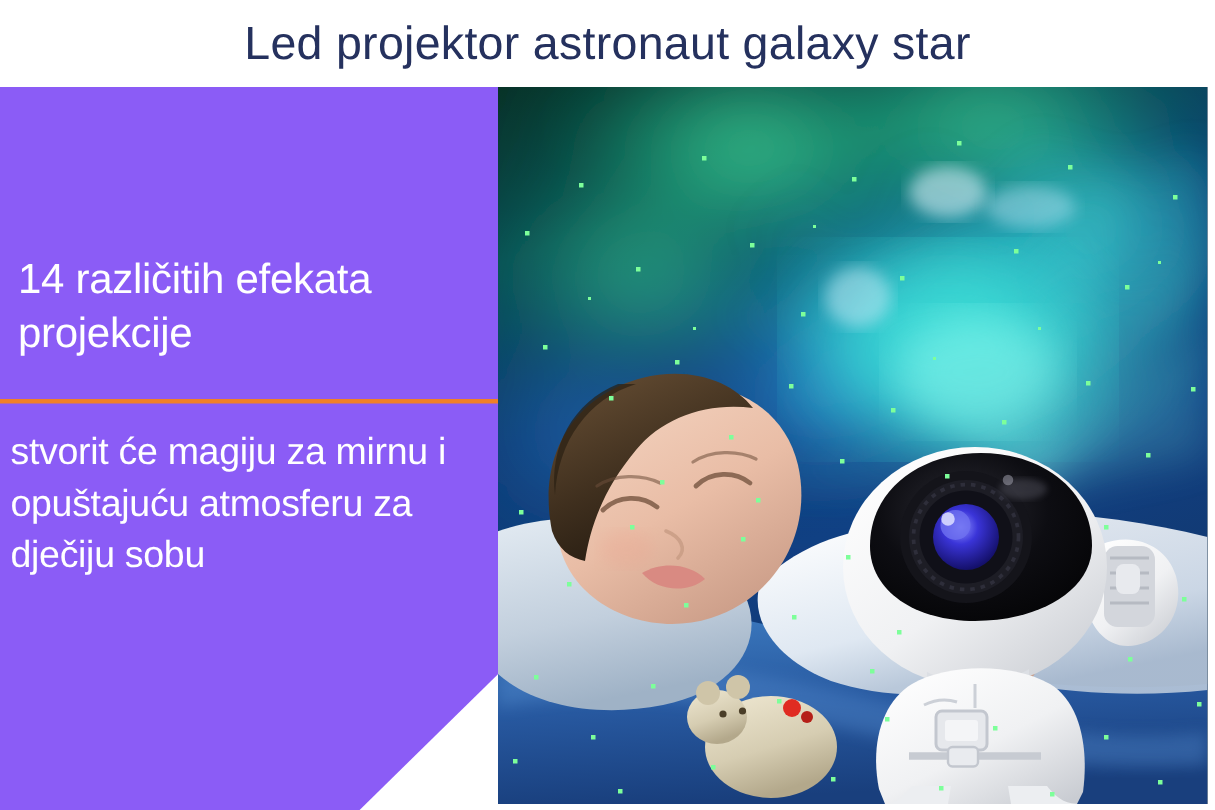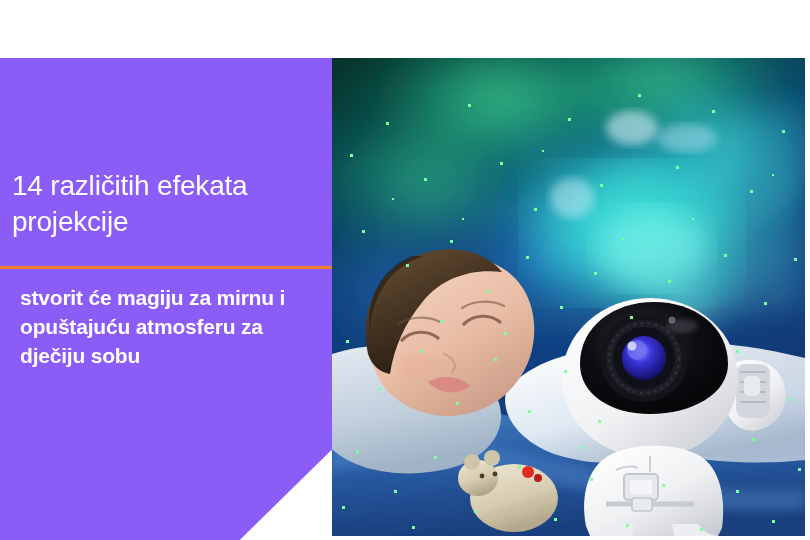--- a/index.html
+++ b/index.html
@@ -61,44 +61,47 @@
 
   .divider {
     position:absolute;
     left:0; top:208px;
     width:333px; height:3px;
     background:#f08026;
   }
 
   .subcopy {
     position:absolute;
-    left:20px; top:226px;
+    left:7px; top:226px;
     width:312px;
     color:#ffffff;
-    font-size:21px;
-    font-weight:700;
+    font-size:25px;
+    font-weight:400;
     line-height:1.38;
     letter-spacing:-0.2px;
   }
 
   
   .photo {
     position:absolute;
     left:332px; top:58px;
     width:473px; height:478px;
     overflow:hidden;
     background:#05233f;
   }
   .photo svg { display:block; width:100%; height:100%; }
 </style>
 </head>
 <body>
 
 <div class="banner">
 
+  <div class="title-bar">
+    <div class="title-text">Led projektor astronaut galaxy star</div>
+  </div>
 
   <div class="left-panel">
     <div class="panel-inner">
       <div class="headline">14 različitih efekata projekcije</div>
       <div class="divider"></div>
       <div class="subcopy">stvorit će magiju za mirnu i opuštajuću atmosferu za dječiju sobu</div>
     </div>
   </div>
 
   <div class="photo">

